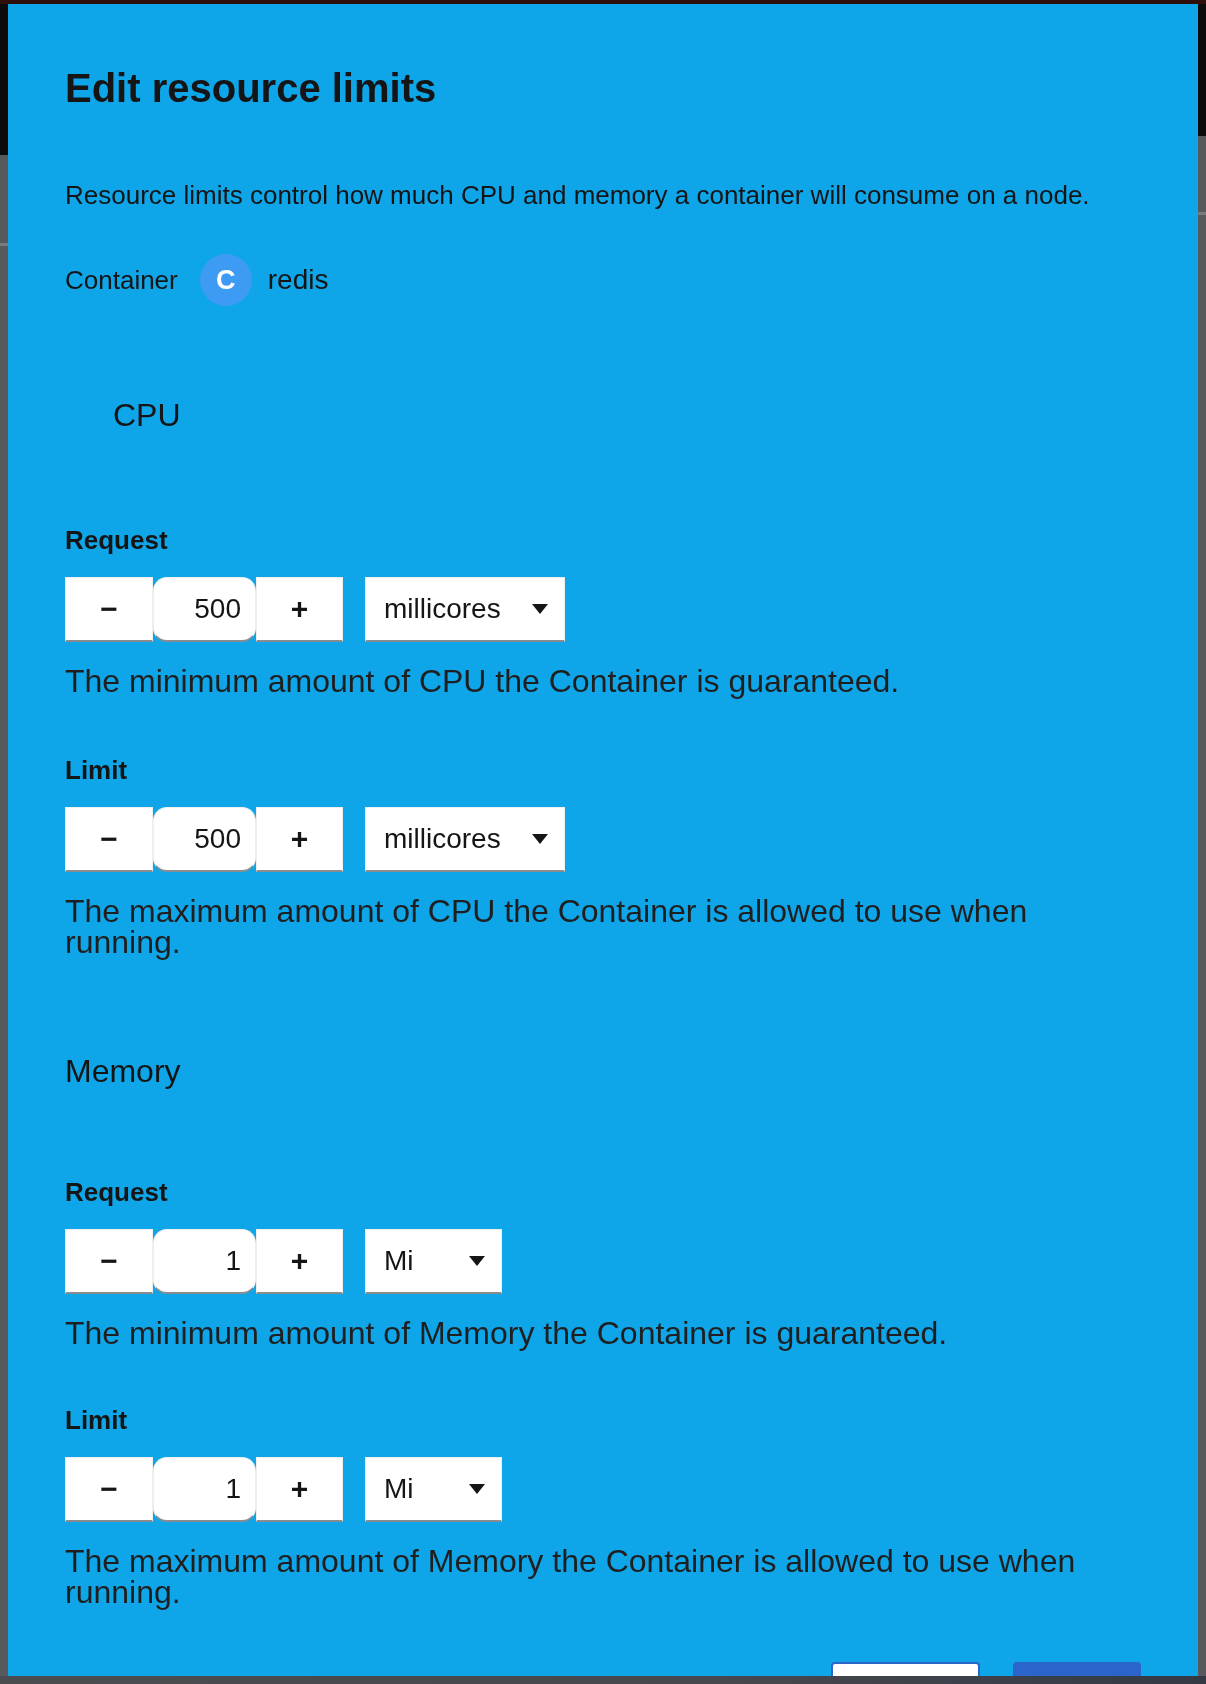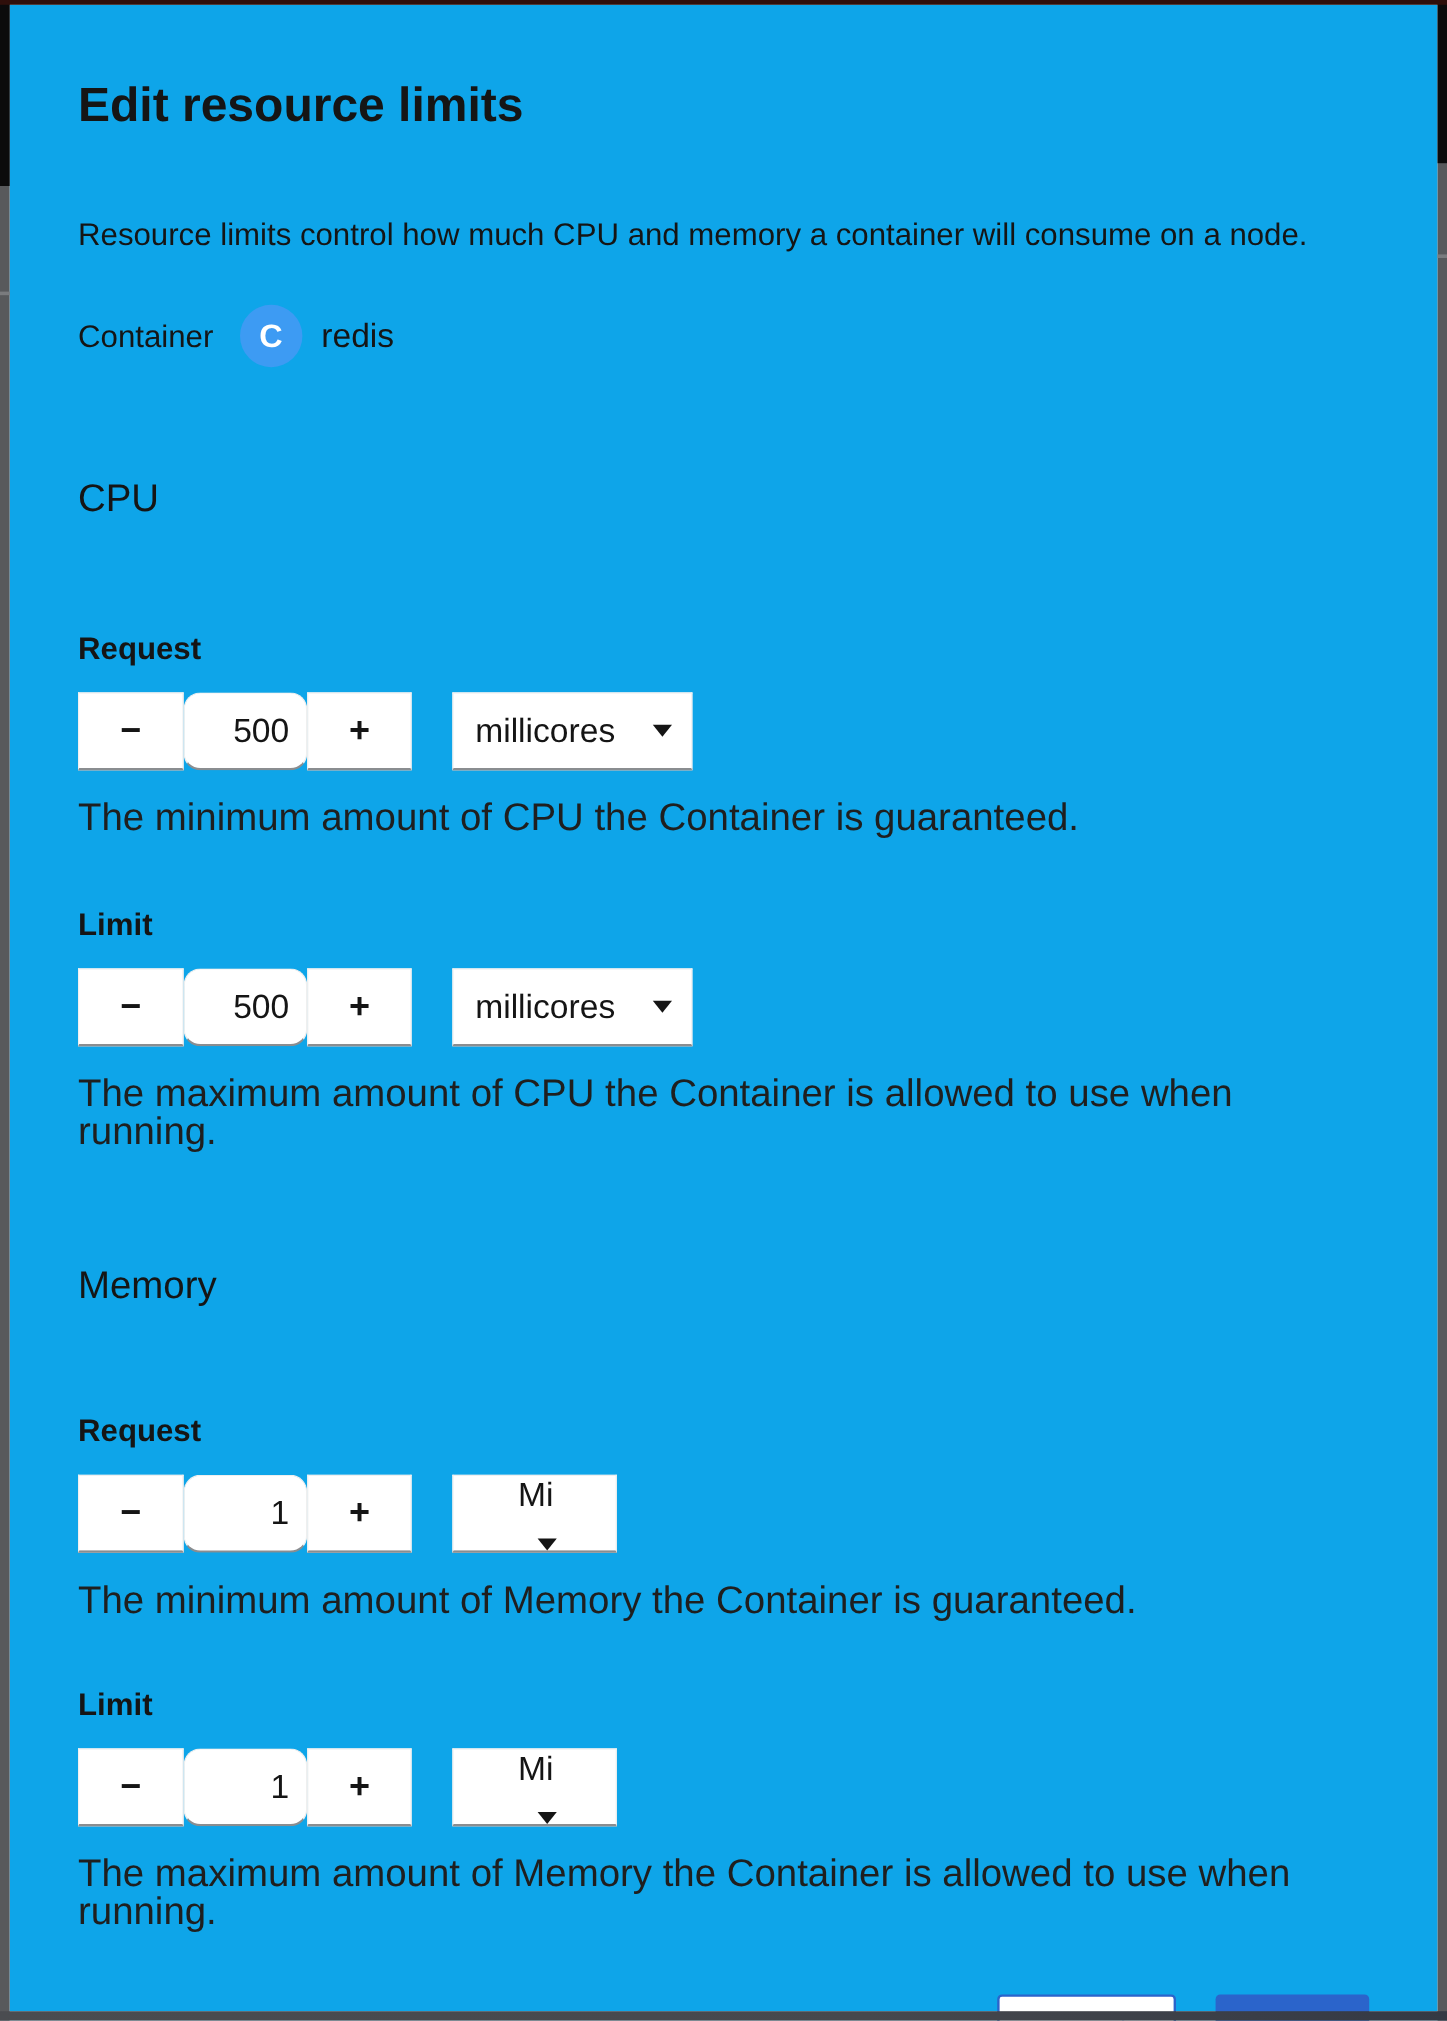--- a/index.html
+++ b/index.html
@@ -40,21 +40,21 @@
   .resource-badge {
     width: 52px; height: 52px; border-radius: 50%;
     background: #3d9bf3; color: #ffffff;
     font-size: 27px; font-weight: 700;
     display: flex; align-items: center; justify-content: center;
     margin-left: 22px; flex: 0 0 auto;
   }
   .container-row .ctr-name { font-size: 28px; margin-left: 16px; }
 
   .section-heading { font-size: 32px; line-height: 35px; font-weight: 400; }
-  .heading-cpu    { margin-top: 92px; }
+  .heading-cpu    { margin-top: 92px; margin-left: 48px; }
   .heading-memory { margin-top: 96px; }
 
   .field-label { font-size: 26px; line-height: 26px; font-weight: 700; }
   .fl-1 { margin-top: 94px; }
   .fl-2 { margin-top: 60px; }
   .fl-3 { margin-top: 90px; }
   .fl-4 { margin-top: 58px; }
 
   .control-row { margin-top: 24px; display: flex; align-items: stretch; height: 65px; }
 
@@ -74,31 +74,31 @@
   .stepper-input {
     width: 103px;
     font-family: "Liberation Sans", "DejaVu Sans", sans-serif;
     font-size: 28px; color: #151515;
     text-align: right; padding-right: 14px;
     outline: none;
     border-radius: 14px;
   }
 
   .unit-select {
-    margin-left: 34px;
+    margin-left: 22px;
     background: #ffffff;
     border: 1px solid #efefef;
     border-bottom: 2px solid #8a8d90;
     display: flex; align-items: center; justify-content: space-between;
     padding: 0 16px 0 18px;
     font-size: 28px; color: #151515;
     cursor: pointer;
   }
   .unit-select.wide   { width: 200px; }
-  .unit-select.narrow { width: 137px; flex-direction: column; }
+  .unit-select.narrow { width: 137px; }
   .caret-down {
     width: 0; height: 0;
     border-left: 8px solid transparent;
     border-right: 8px solid transparent;
     border-top: 10px solid #151515;
     margin-left: 18px;
   }
 
   .helper-text { margin-top: 24px; font-size: 32px; line-height: 31px; color: #1f1f1f; }
 

